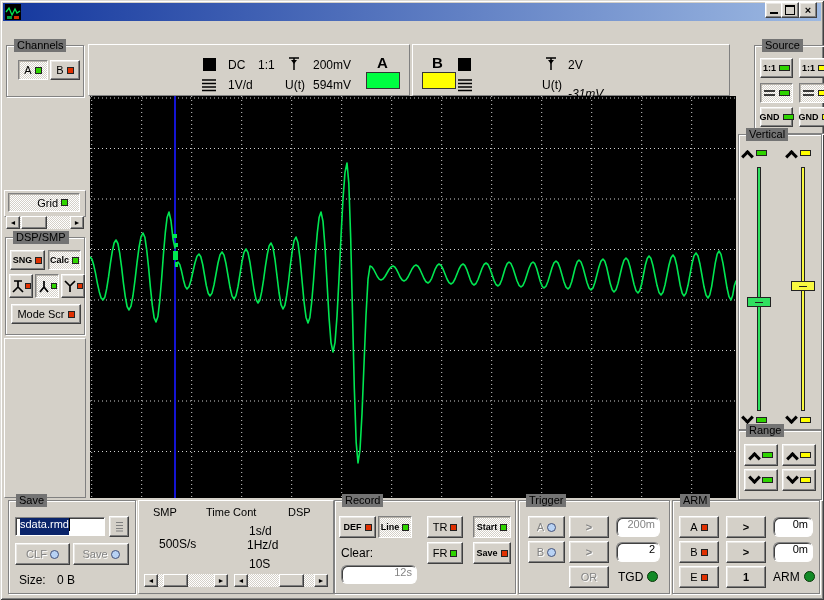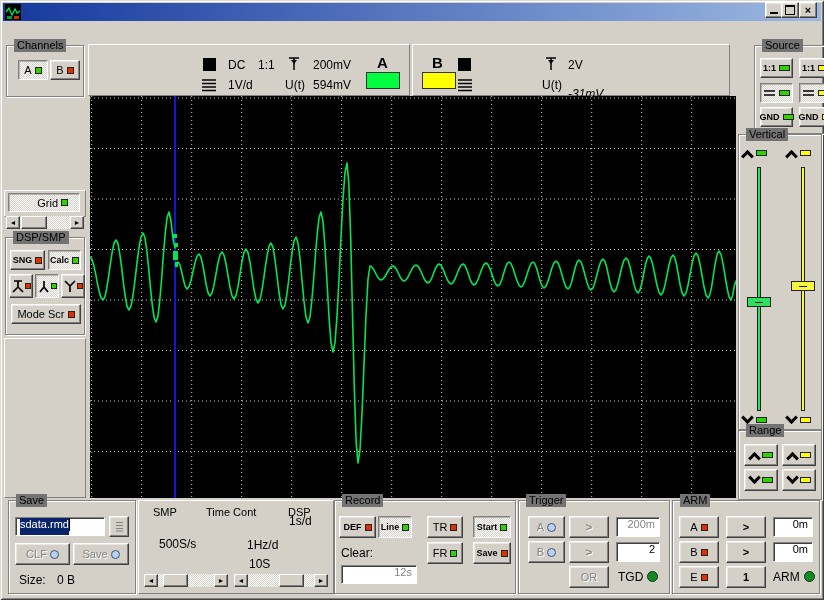--- a/index.html
+++ b/index.html
@@ -31,21 +31,21 @@
   .sm{font-size:9px;font-weight:bold;}
   .d{color:#848484;text-shadow:1px 1px 0 #fff;}
   
   .led{width:7px;height:7px;border:1px solid #222;box-sizing:border-box;flex:none;}
   .led-rect{width:11px;height:6px;border:1px solid #222;box-sizing:border-box;flex:none;}
   .led-round{width:9px;height:9px;border:1px solid #44527a;border-radius:50%;box-sizing:border-box;flex:none;}
   .led-big{width:11px;height:11px;border:1px solid #083808;border-radius:50%;box-sizing:border-box;flex:none;}
   
   .inp{position:absolute;background:#ffffff;border:1px solid;border-color:#828282 #fff #fff #828282;
     box-shadow:inset 1px 1px 0 #404040;box-sizing:border-box;display:flex;padding:0 4px;}
-  .inp.num{justify-content:flex-end;}
+  .inp.num{justify-content:flex-end;border-radius:6px;}
   .sel{background:#0a246a;color:#fff;}
   
   .sb{position:absolute;background-image:repeating-conic-gradient(#ffffff 0% 25%,#d4d0c8 0% 50%);background-size:2px 2px;}
   .sb .ar{position:absolute;top:0;width:14px;height:100%;font-size:7px;display:flex;align-items:center;justify-content:center;
     background:#d4d0c8;border:1px solid;border-color:#fff #404040 #404040 #fff;box-shadow:inset -1px -1px 0 #808080;box-sizing:border-box;}
   .sb .th{position:absolute;top:0;height:100%;background:#d4d0c8;border:1px solid;border-color:#fff #404040 #404040 #fff;
     box-shadow:inset -1px -1px 0 #808080;box-sizing:border-box;}
   
   .chU,.chD{display:inline-block;width:9px;height:9px;box-sizing:border-box;flex:none;}
   .chU{border-top:3px solid #000;border-left:3px solid #000;transform:rotate(45deg) translate(2px,2px);}
@@ -311,21 +311,21 @@
     </div>
     <span class="lbl vs" style="left:10px;top:72px;">Size:</span>
     <span class="lbl vs" style="left:48px;top:72px;">0 B</span>
   </div>
 
   <div class="panel" style="left:138px;top:500px;width:194px;height:92px;">
     <span class="lbl" style="left:14px;top:5px;">SMP</span>
     <span class="lbl" style="left:67px;top:5px;">Time Cont</span>
     <span class="lbl" style="left:149px;top:5px;">DSP</span>
     <span class="lbl vs" style="left:20px;top:36px;">500S/s</span>
-    <span class="lbl vs" style="left:110px;top:13px;margin-left:40px;">1s/d</span>
+    <span class="lbl vs" style="left:110px;top:23px;">1s/d</span>
     <span class="lbl vs" style="left:108px;top:37px;">1Hz/d</span>
     <span class="lbl vs" style="left:110px;top:56px;">10S</span>
     <div class="sb" style="left:5px;top:73px;width:84px;height:13px;">
       <span class="ar" style="left:0;">◄</span>
       <span class="th" style="left:19px;width:25px;"></span>
       <span class="ar" style="right:0;">►</span>
     </div>
     <div class="sb" style="left:95px;top:73px;width:94px;height:13px;">
       <span class="ar" style="left:0;">◄</span>
       <span class="th" style="left:45px;width:25px;"></span>

